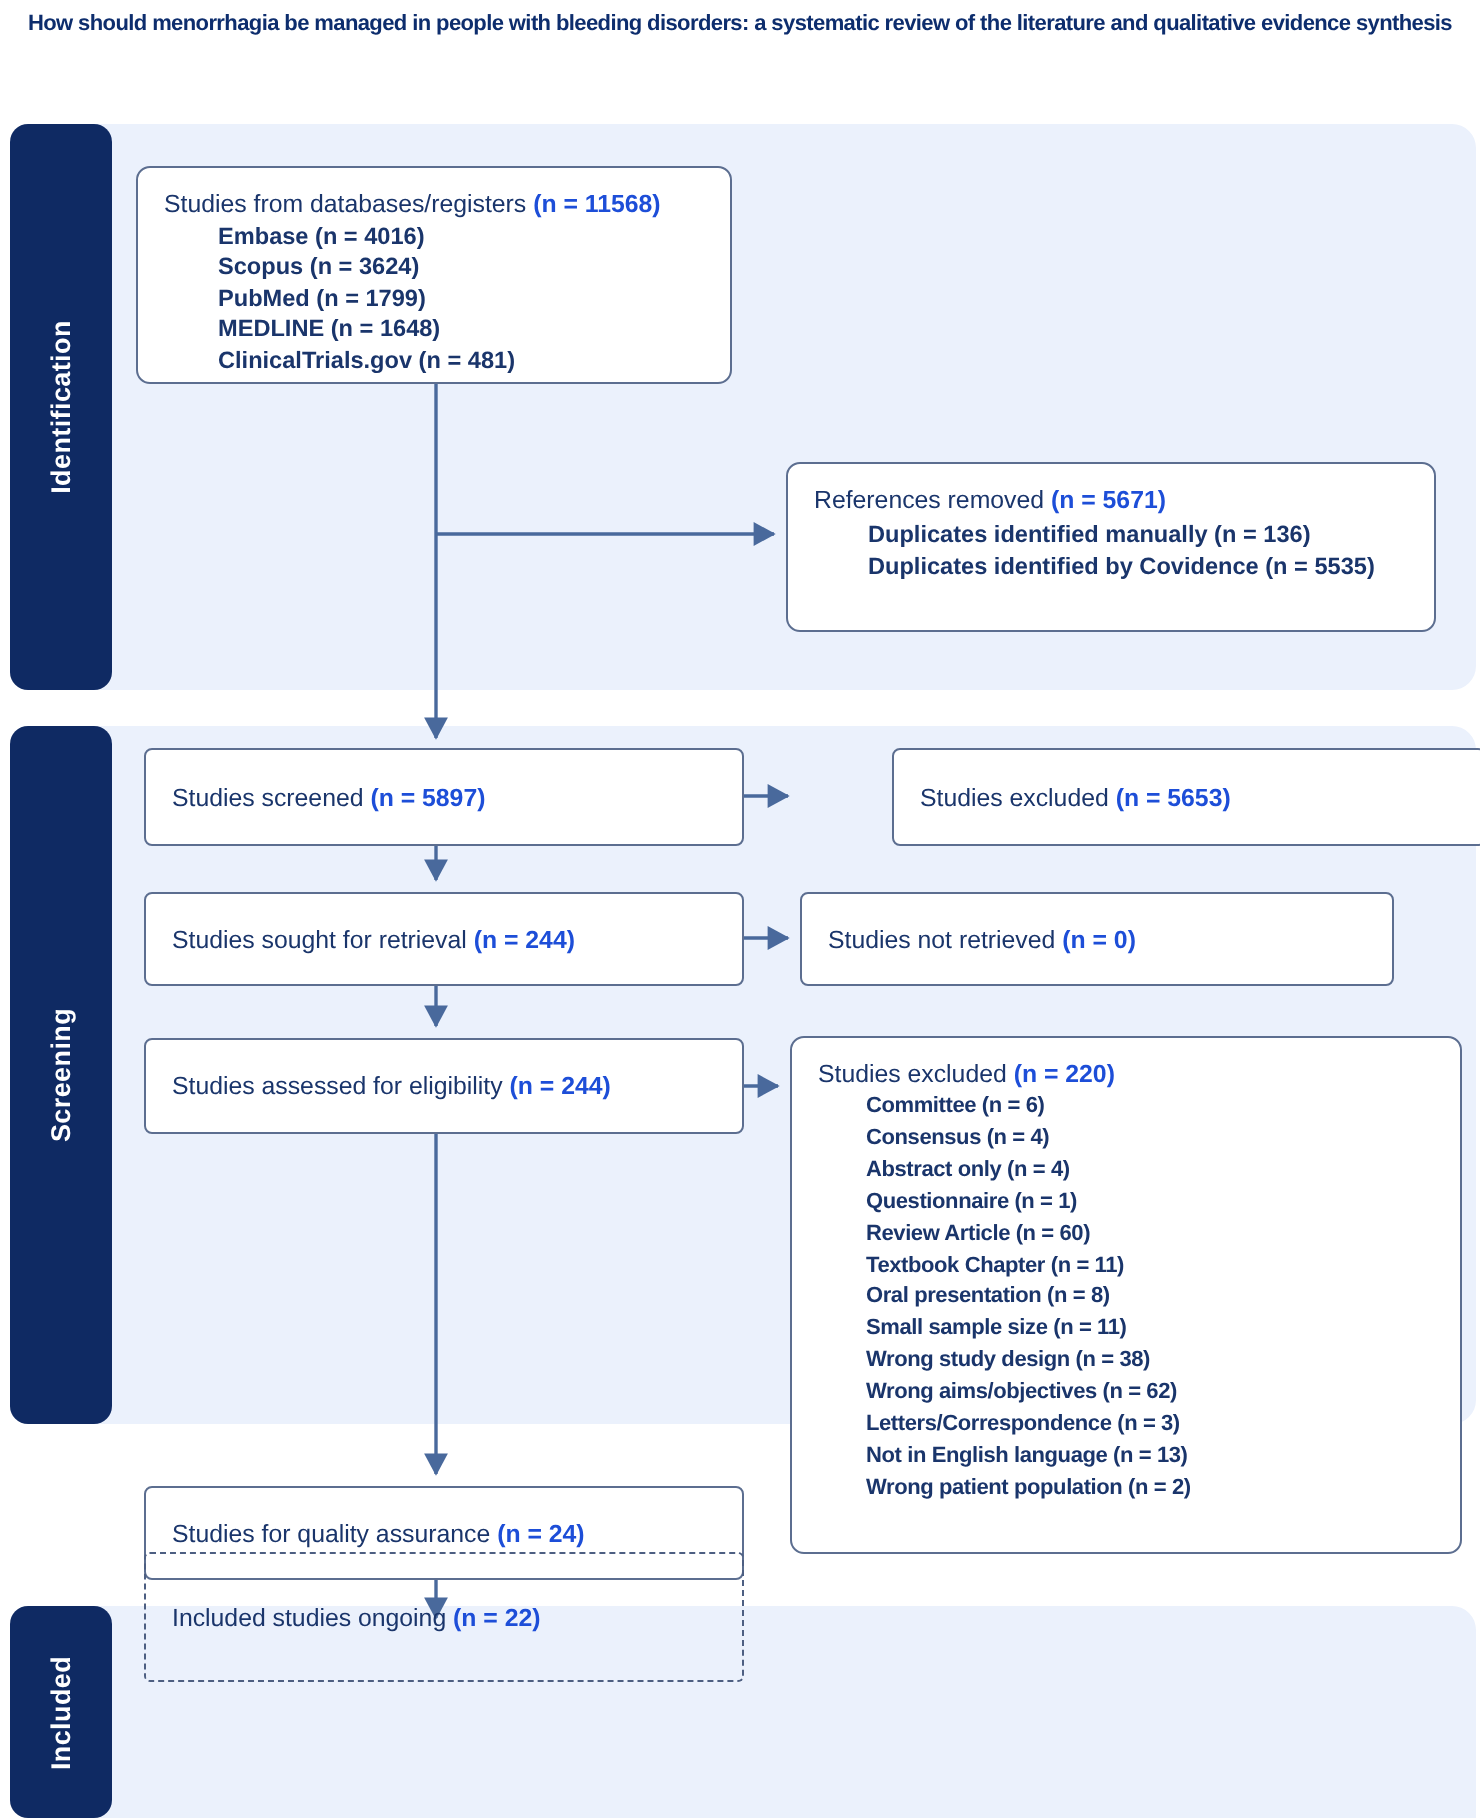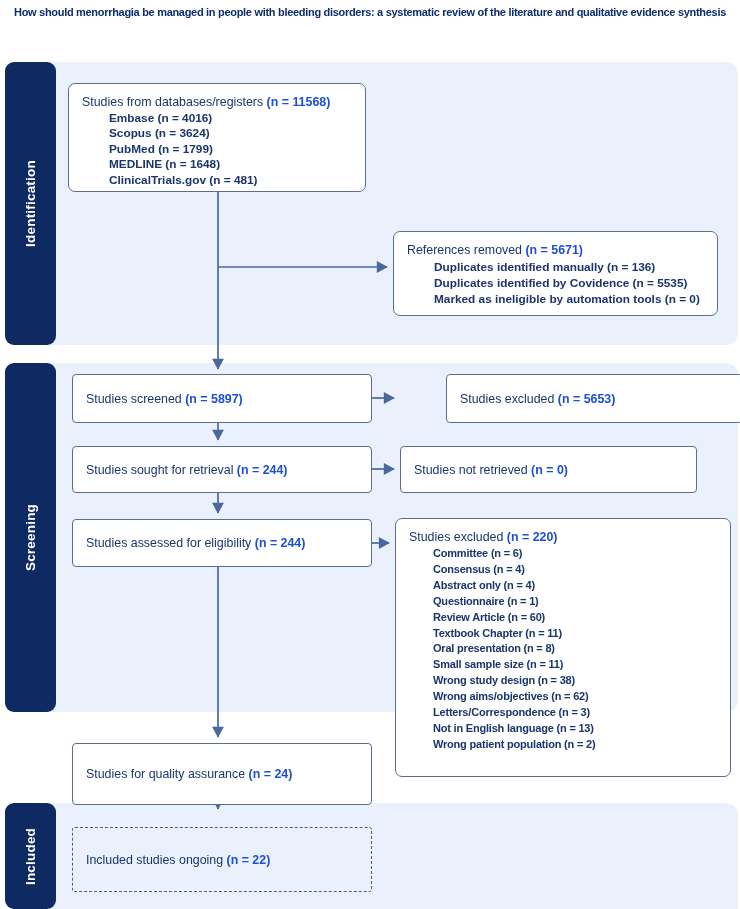--- a/index.html
+++ b/index.html
@@ -48,22 +48,22 @@
     white-space:nowrap; padding-left:24px; overflow:visible;
   }
   #box-databases            { left:68px;  top:83px;  width:298px; height:109px; }
   #box-references-removed   { left:393px; top:231px; width:325px; height:85px;  }
   #box-screened             { left:72px;  top:374px; width:300px; height:49px;  }
   #box-excluded-screening   { left:400px; top:374px; width:297px; height:49px;margin-left:46px;  }
   #box-sought               { left:72px;  top:446px; width:300px; height:47px;  }
   #box-not-retrieved        { left:400px; top:446px; width:297px; height:47px;  }
   #box-eligibility          { left:72px;  top:519px; width:300px; height:48px;  }
   #box-excluded-eligibility { left:395px; top:518px; width:336px; height:259px; }
-  #box-quality-assurance    { left:72px;  top:743px; width:300px; height:62px;  }
-  #box-included-ongoing     { left:72px;  top:827px; width:300px; height:65px;
+  #box-quality-assurance    { left:72px;  top:743px; width:300px; height:47px;  }
+  #box-included-ongoing     { left:72px;  top:776px; width:300px; height:65px;
                               border:1.7px dashed #4d5f82; background:transparent; border-radius:3px; }
   #flow-arrows { position:absolute; top:0; left:0; z-index:1; pointer-events:none; }
   #flow-arrows line { stroke:#49699c; stroke-width:1.7; }
 </style>
 </head>
 <body>
 
 <div id="canvas">
 
   <div class="page-title">How should menorrhagia be managed in people with bleeding disorders: a systematic review of the literature and qualitative evidence synthesis</div>
@@ -108,21 +108,20 @@
         <div class="box-item">MEDLINE (n = 1648)</div>
         <div class="box-item">ClinicalTrials.gov (n = 481)</div>
       </div>
   </div>
 
   <div class="box list" id="box-references-removed">
     <div class="box-label"><span>References removed</span> <span class="count">(n = 5671)</span></div>
     <div class="box-items">
         <div class="box-item">Duplicates identified manually (n = 136)</div>
         <div class="box-item">Duplicates identified by Covidence (n = 5535)</div>
-        <div class="box-item">Marked as ineligible by automation tools (n = 0)</div>
       </div>
   </div>
 
   <div class="box small" id="box-screened">
     <div class="box-label"><span>Studies screened</span> <span class="count">(n = 5897)</span></div>
   </div>
 
   <div class="box small" id="box-excluded-screening">
     <div class="box-label"><span>Studies excluded</span> <span class="count">(n = 5653)</span></div>
   </div>

